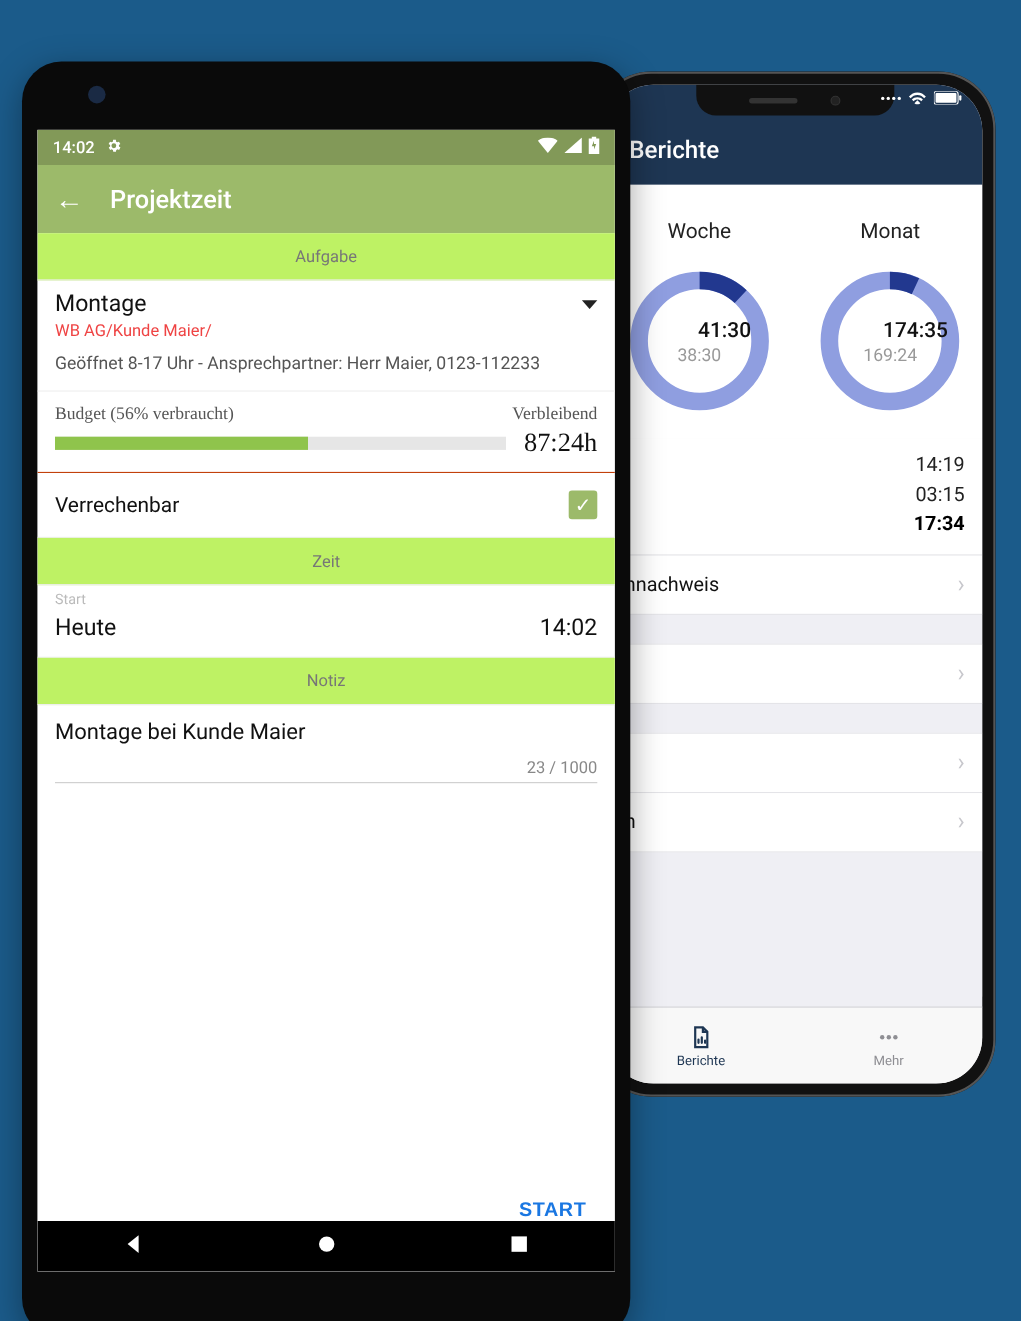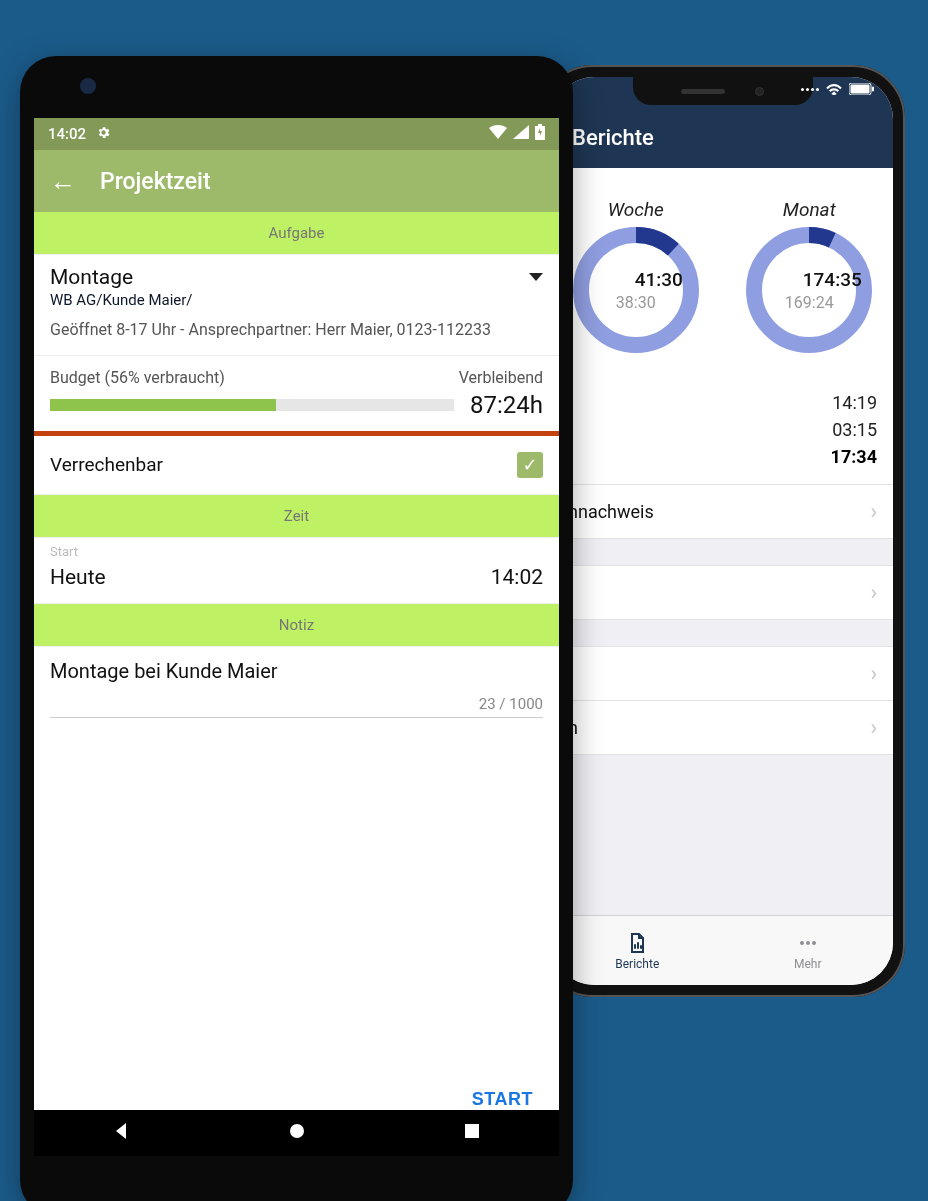--- a/index.html
+++ b/index.html
@@ -48,21 +48,21 @@
     color: #fff;
     padding: 48px 20px 18px 20px;
     font-size: 22px; font-weight:500;
   }
   .iphone-body { background:#efeff4; height: calc(100% - 100px - 70px); overflow:hidden;}
   .donut-row {
     background:#fff; padding: 30px 12px 24px; display:flex; justify-content:space-around;
     flex-wrap:wrap; gap:10px 30px;
   }
   .donut-block { text-align:center; }
-  .donut-label { font-size:19px; color:#222; margin-bottom:4px;font-style:italic;}
+  .donut-label { font-size:19px; color:#222; margin-bottom:24px;}
   .donut { position:relative; width:130px; height:130px; }
   .donut svg { transform: rotate(-90deg); }
   .donut-center {
     position:absolute; top:50%; left:50%; transform:translate(-50%,-50%);
     text-align:center;
   }
   .donut-center .big { font-size:19px; color:#111; font-weight:500;margin-left:46px;}
   .donut-center .small { font-size:16px; color:#999; margin-top:2px;}
   .time-list {
     background:#fff; padding: 10px 16px 14px 0; text-align:right; font-size:18px; color:#222;
@@ -119,27 +119,27 @@
     font-size:23px; font-weight:500;
   }
   .back-arrow { font-size:26px; }
   .section-label {
     padding:12px 16px; color:#777; font-size:15px;
     background:#bef264; border-bottom:1px solid #eee;text-align:center;
   }
   .task-block { padding:10px 16px 14px; border-bottom:1px solid #eee; position:relative; }
   .task-name-row { display:flex; justify-content:space-between; align-items:flex-start;}
   .task-name { font-size:21px; color:#111; }
-  .task-sub { font-size:15px; color:#0f172a; margin-top:2px;}
+  .task-sub { font-size:15px; color:#ef4444; margin-top:2px;}
   .task-desc { font-size:16px; color:#555; margin-top:10px; line-height:1.35;}
   .caret-down {
     width:0;height:0;border-left:7px solid transparent;border-right:7px solid transparent;
     border-top:8px solid #222; margin-top:8px;
   }
-  .budget-block { padding:12px 16px 12px; border-bottom:5px solid #c2410c;}
+  .budget-block { padding:12px 16px 12px; border-bottom:1px solid #c2410c;font-family:Liberation Serif, serif;}
   .budget-top { display:flex; justify-content:space-between; font-size:16px; color:#555;}
   .budget-bar-row { display:flex; align-items:center; gap:16px; margin-top:4px;}
   .budget-bar { flex:1; height:12px; background:#e6e6e6; position:relative;}
   .budget-fill { height:100%; background:#8fc44c; }
   .budget-remaining { font-size:24px; color:#111; white-space:nowrap;}
   .billable-row {
     padding:16px 16px; display:flex; justify-content:space-between; align-items:center;
     font-size:19px; color:#111; border-bottom:1px solid #eee;
   }
   .checkbox {

